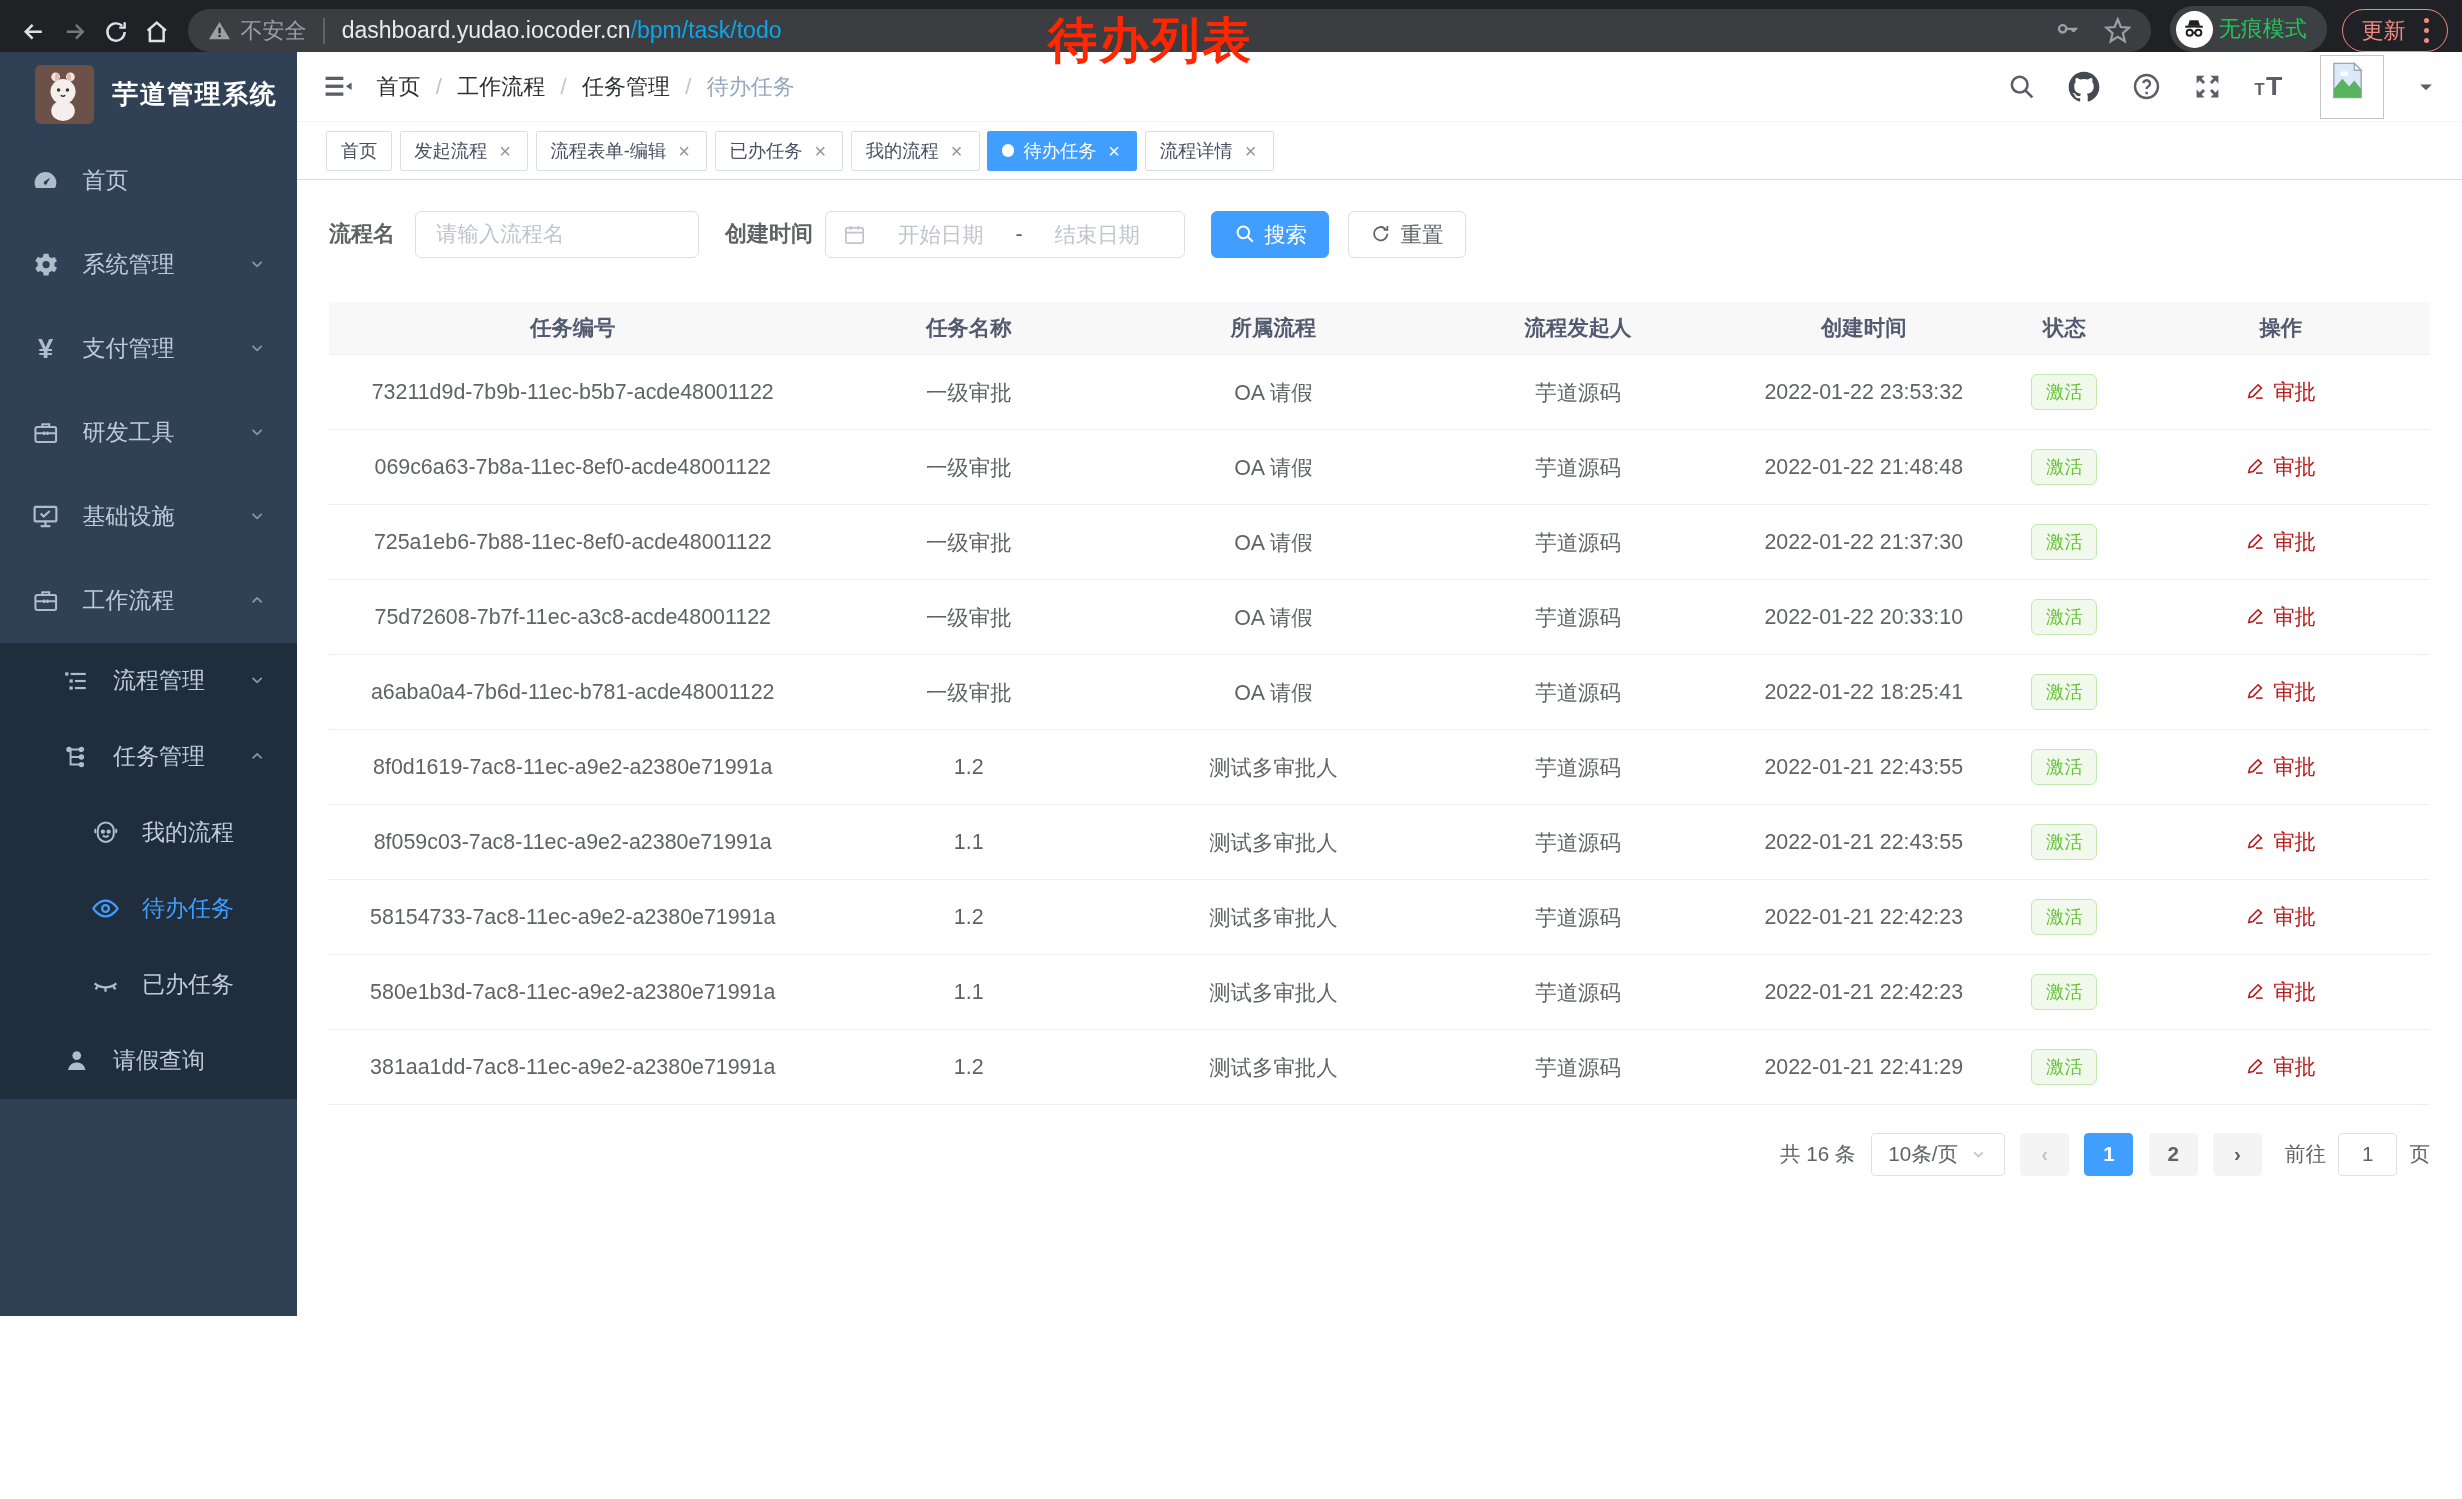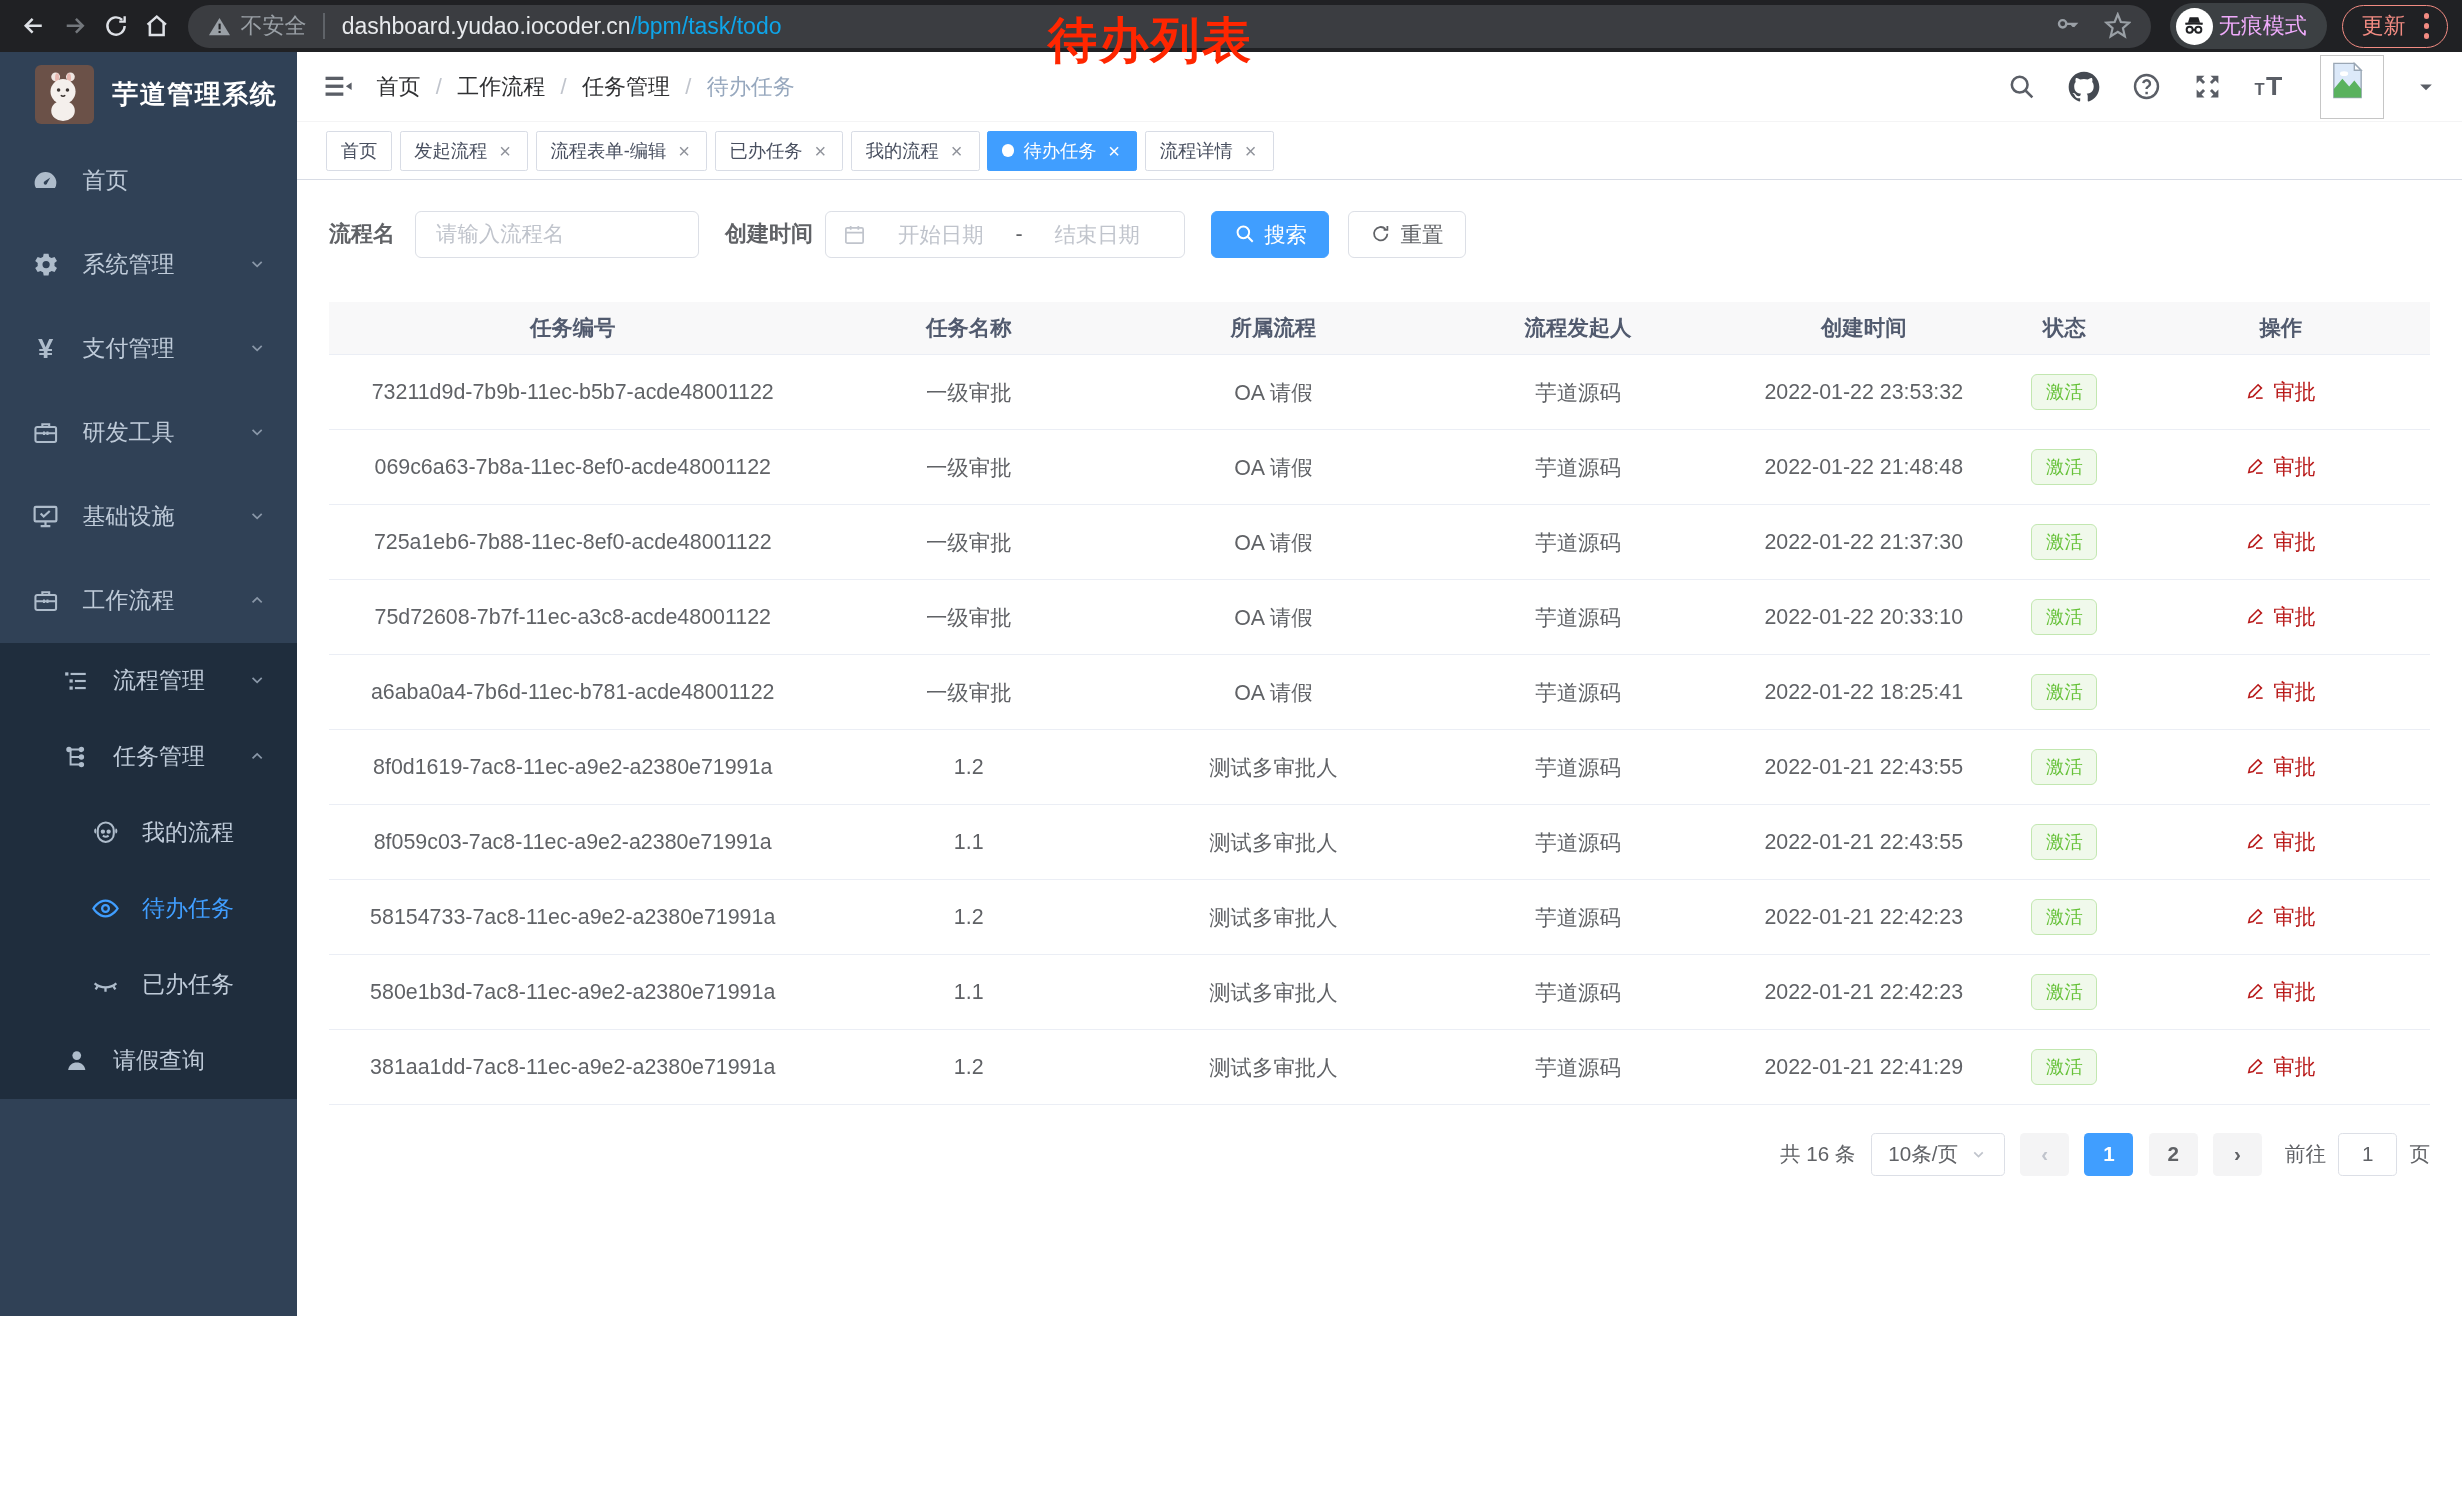--- a/index.html
+++ b/index.html
@@ -1,31 +1,31 @@
 <!DOCTYPE html>
 <html style="font-size:12.2px"><head>
 <meta charset="utf-8">
 <style>
   * { box-sizing: border-box; margin: 0; padding: 0; }
   html,body { background:#fff; }
   body { font-family: "Liberation Sans", "DejaVu Sans", sans-serif; }
   .screen { width:2462px; height:1500px; position:relative; overflow:hidden; background:#fff; }
 
   
-  .chrome { height:52px; background:#202124; display:flex; align-items:center; padding:0 13.7px; }
+  .chrome { height:52px; background:#202124; display:flex; align-items:flex-end; padding:0 13.7px; }
   .nav-btn { width:41px; height:41px; display:flex; align-items:center; justify-content:center; color:#dee1e6; flex-shrink:0; border-radius:50%; }
   .nav-btn.dim { color:#73777c; }
   .omnibox { flex:1; height:43px; background:#3b3d41; border-radius:21.4px; margin:0 10.7px; display:flex; align-items:center; padding:0 20px; gap:9.2px; color:#9aa0a6; font-size:22px; min-width:0; }
   .omnibox .divider { width:1.5px; height:26px; background:#5f6368; margin:0 7.6px; flex-shrink:0; }
   .url { white-space:nowrap; overflow:hidden; font-size:23px; }
   .url .domain { color:#e8eaed; }
   .url .path { color:#0ea5e9; }
   .omnibox .spacer { flex:1; }
   .omni-icon { color:#9aa0a6; display:flex; align-items:center; margin-left:15.3px; }
-  .incog-chip { height:46px; background:#3c4043; border-radius:23px; display:flex; align-items:center; gap:6px; padding:0 20px 0 6.1px; color:#f0abfc; font-size:22px; margin-left:7.6px; flex-shrink:0; }
+  .incog-chip { height:46px; background:#3c4043; border-radius:23px; display:flex; align-items:center; gap:6px; padding:0 20px 0 6.1px; color:#22c55e; font-size:22px; margin-left:7.6px; flex-shrink:0; }
   .incog-circle { width:37px; height:37px; background:#fff; border-radius:50%; display:flex; align-items:center; justify-content:center; }
   .update-pill { height:43px; border:1.5px solid #f28b82; border-radius:23px; display:flex; align-items:center; gap:13.7px; padding:0 13.7px 0 18.3px; color:#f28b82; font-size:22px; margin-left:15.3px; flex-shrink:0; }
   .dots { display:flex; flex-direction:column; gap:4.6px; padding:0 4.6px; }
   .dots i { width:5.3px; height:5.3px; border-radius:50%; background:#f28b82; }
 
   
   .app { display:flex; height:1264px; }
   .sidebar { width:297px; background:#304156; flex-shrink:0; color:#bfcbd9; overflow:hidden; }
   .logo-row { height:85px; display:flex; align-items:center; gap:18.3px; padding-left:35px; }
   .logo-img { width:59px; height:59px; border-radius:6.1px; overflow:hidden; flex-shrink:0; }

